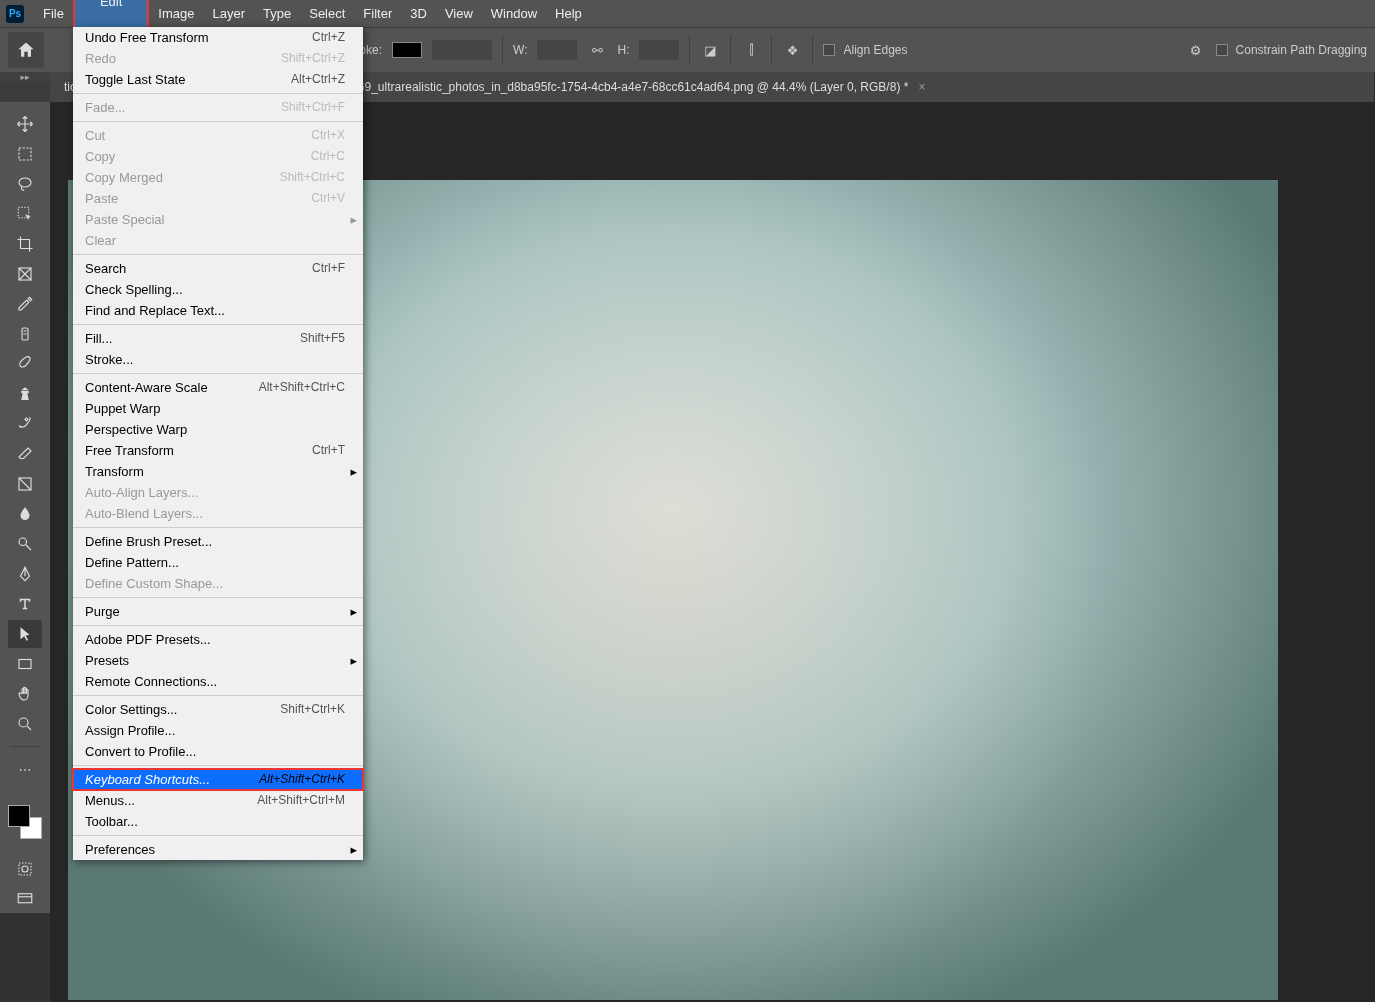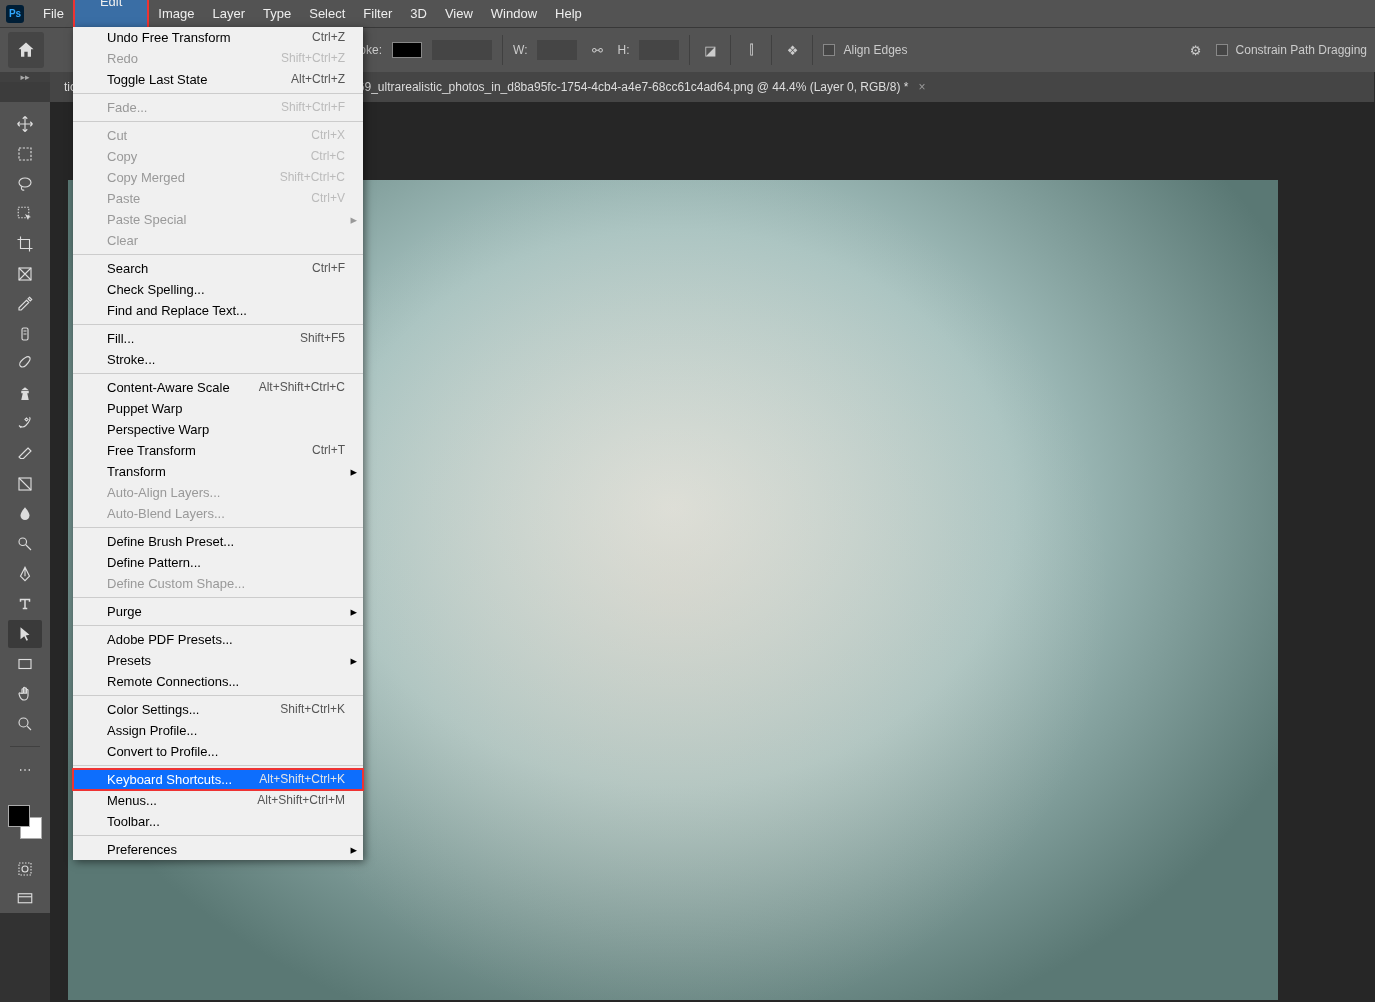--- a/index.html
+++ b/index.html
@@ -36,27 +36,27 @@
 .toolspanel { position: absolute; left: 0; top: 102px; width: 50px; background: #535353; display: flex; flex-direction: column; align-items: center; padding-top: 8px; gap: 2px; }
 .tool { width: 34px; height: 28px; display: flex; align-items: center; justify-content: center; color: #ddd; border-radius: 2px; cursor: pointer; }
 .tool.selected { background: #3a3a3a; }
 .tool svg { width: 18px; height: 18px; }
 .color-swatches { position: relative; width: 34px; height: 34px; margin-top: 20px; }
 .fg-color { position: absolute; top: 0; left: 0; width: 22px; height: 22px; background: #000; border: 1px solid #aaa; }
 .bg-color { position: absolute; bottom: 0; right: 0; width: 22px; height: 22px; background: #fff; border: 1px solid #aaa; }
 
 
 .dropdown { position: absolute; left: 73px; top: 27px; width: 290px; background: #f0f0f0; color: #000; box-shadow: 2px 2px 8px rgba(0,0,0,0.5); z-index: 100; }
-.dd-item { display: flex; justify-content: space-between; padding: 3px 18px 3px 34px; font-size: 13px; cursor: pointer; position: relative; }
+.dd-item { display: flex; justify-content: space-between; padding: 3px 18px 3px 12px; font-size: 13px; cursor: pointer; position: relative; }
 .dd-item.disabled { color: #999; }
-.dd-item.highlighted { background: #0d6efd; color: #fff; outline: 2px solid #e33; outline-offset: -1px; }
+.dd-item.highlighted { background: #0d6efd; color: #fff; outline: 2px solid #e33; outline-offset: -1px; font-style: italic; }
 .dd-sep { height: 1px; background: #ccc; margin: 3px 0; }
 .dd-arrow { position: absolute; right: 6px; }
 .dd-shortcut { color: #555; font-size: 12px; }
-.dd-item.highlighted .dd-shortcut { color: #e5e5e5; text-align: center; }
+.dd-item.highlighted .dd-shortcut { color: #000000; text-align: center; }
 .dd-item.disabled .dd-shortcut { color: #bbb; }
 
 
 .canvas-area { position: absolute; left: 50px; top: 102px; right: 0; bottom: 0; background: #262626; }
 .canvas-img { position: absolute; left: 18px; top: 78px; width: 1210px; height: 820px; background: radial-gradient(ellipse at 50% 40%, #d9e4e0 0%, #a8c4c2 40%, #5a7874 80%); overflow: hidden; }
 .face-hint { position: absolute; inset: 0; background: radial-gradient(circle at 50% 50%, rgba(230,210,195,0.4) 0%, transparent 60%); }
 </style>
 </head>
 <body>
 

